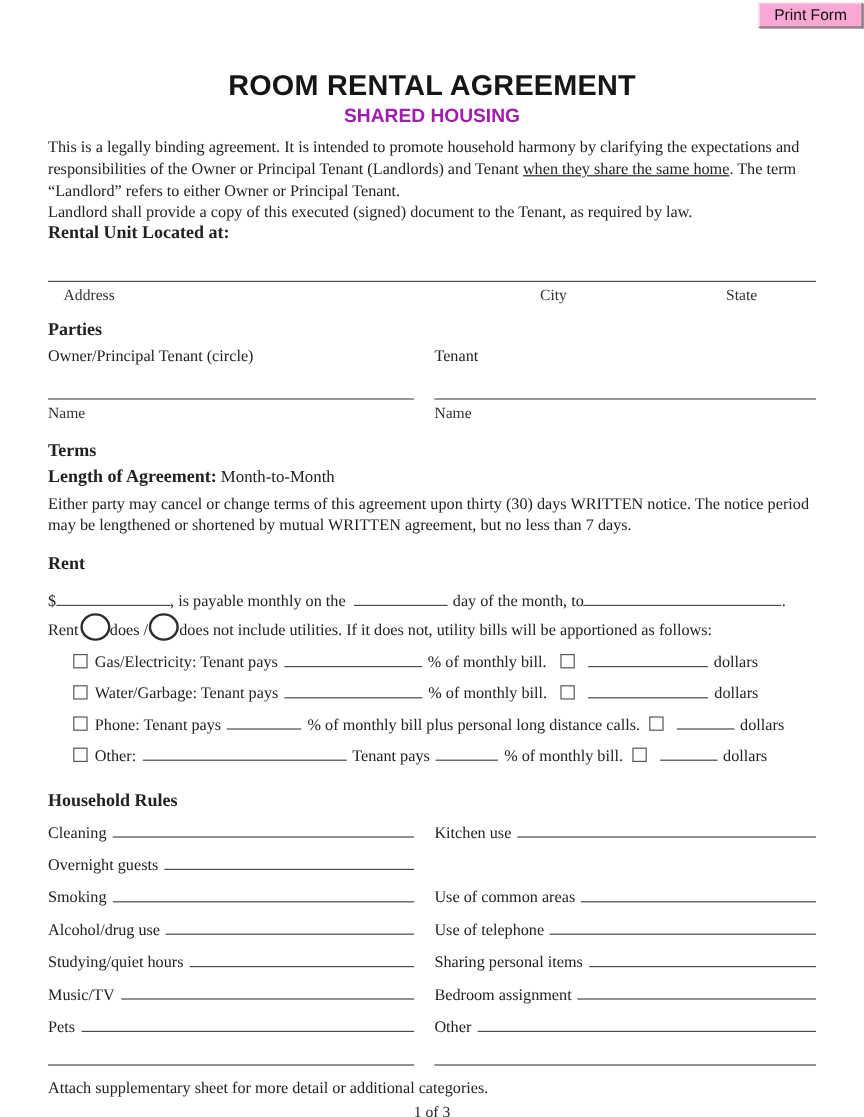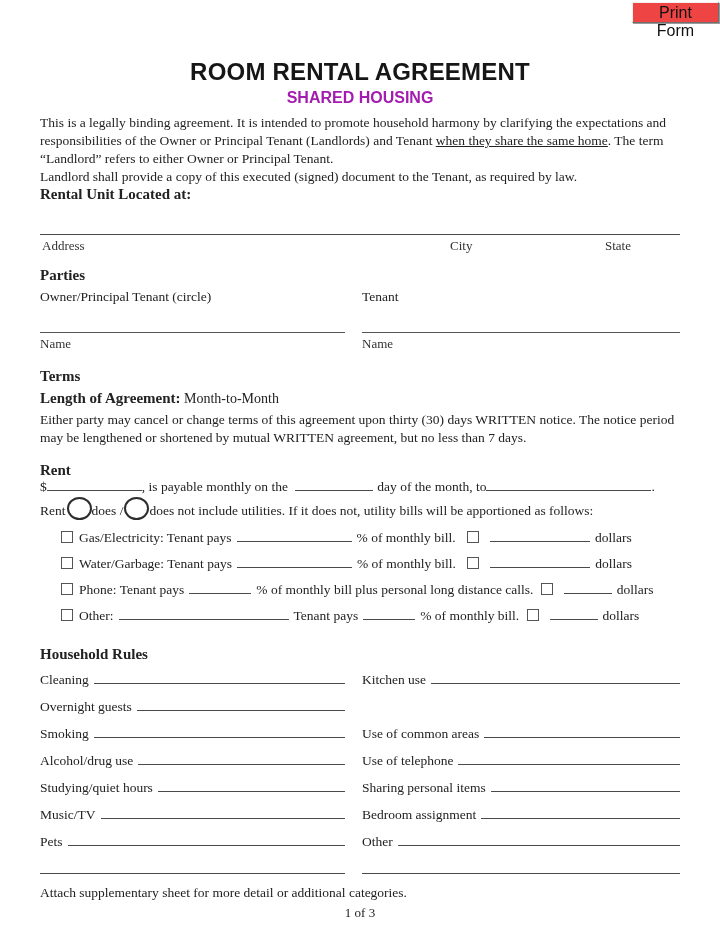--- a/index.html
+++ b/index.html
@@ -7,26 +7,26 @@
     position:relative;
     width:720px; height:931px;
     background:#ffffff;
     font-family:"Liberation Serif", serif;
     color:#222222;
     overflow:hidden;
   }
   .print-btn {
     position:absolute; top:2px; right:1px;
     width:87px; height:21px;
-    background:#ef4444;
+    background:#f9a8d4;
     border:1px solid #6f6f6f;
     border-top-color:#f2f1ee; border-left-color:#f2f1ee;
     box-shadow:1px 1px 0 #9a9a9a;
     font-family:"Liberation Sans", sans-serif;
-    font-size:16px; color:#111;
+    font-size:13px; color:#111;
     cursor:pointer;
   }
   .doc { padding:58px 40px 0 40px; }
   .title {
     text-align:center;
     font-family:"Liberation Sans", sans-serif;
     font-weight:bold; font-size:24px; letter-spacing:0.2px;
     color:#161616;
   }
   .subtitle {
@@ -46,21 +46,21 @@
   .lab-city { left:410px; }
   .lab-state { left:565px; }
 
   .two-col { display:flex; }
   .col-l { width:305px; margin-right:17px; }
   .col-r { flex:1; }
   .name-rule { border-bottom:1px solid #555; height:1px; }
   .small-lab { font-size:13px; color:#333; margin-top:3px; }
 
   .bl { display:inline-block; border-bottom:1px solid #4a4a4a; height:4px; }
-  .rent-line { font-size:13.5px; }
+  .rent-line { font-size:13.5px; margin-top:14px; }
   .circ {
     display:inline-block; width:21px; height:19px;
     border:2px solid #2d2d2d; border-radius:50%;
     vertical-align:-5px; margin:0 0 0 1px;
   }
   .cb {
     display:inline-block; width:10px; height:10px;
     border:1px solid #555; background:#fff;
     margin-right:6px; vertical-align:-1px;
   }
@@ -90,21 +90,21 @@
 
     <div class="title">ROOM RENTAL AGREEMENT</div>
     <div class="subtitle">SHARED HOUSING</div>
 
     <p class="intro"><span>This is a legally binding agreement.  It is intended to promote household harmony by clarifying the expectations and responsibilities of the Owner or Principal Tenant (Landlords) and Tenant </span><span class="u">when they share the same home</span><span>.  The term “Landlord” refers to either Owner or Principal Tenant.</span><br>
     <span>Landlord shall provide a copy of this executed (signed) document to the Tenant, as required by law.</span></p>
 
     <div class="sec-h" style="">Rental Unit Located at:</div>
     <div class="rule-full" style="margin-top:30px;"></div>
     <div class="addr-labels">
-      <span style="left:2px;">Address</span>
+      <span style="left:13px;">Address</span>
       <span class="lab-city">City</span>
       <span class="lab-state">State</span>
     </div>
 
     <div class="sec-h" style="margin-top:14px;">Parties</div>
     <div class="two-col body-txt" style="margin-top:4px;">
       <div class="col-l">Owner/Principal Tenant (circle)</div>
       <div class="col-r">Tenant</div>
     </div>
     <div class="two-col" style="margin-top:26px;">

